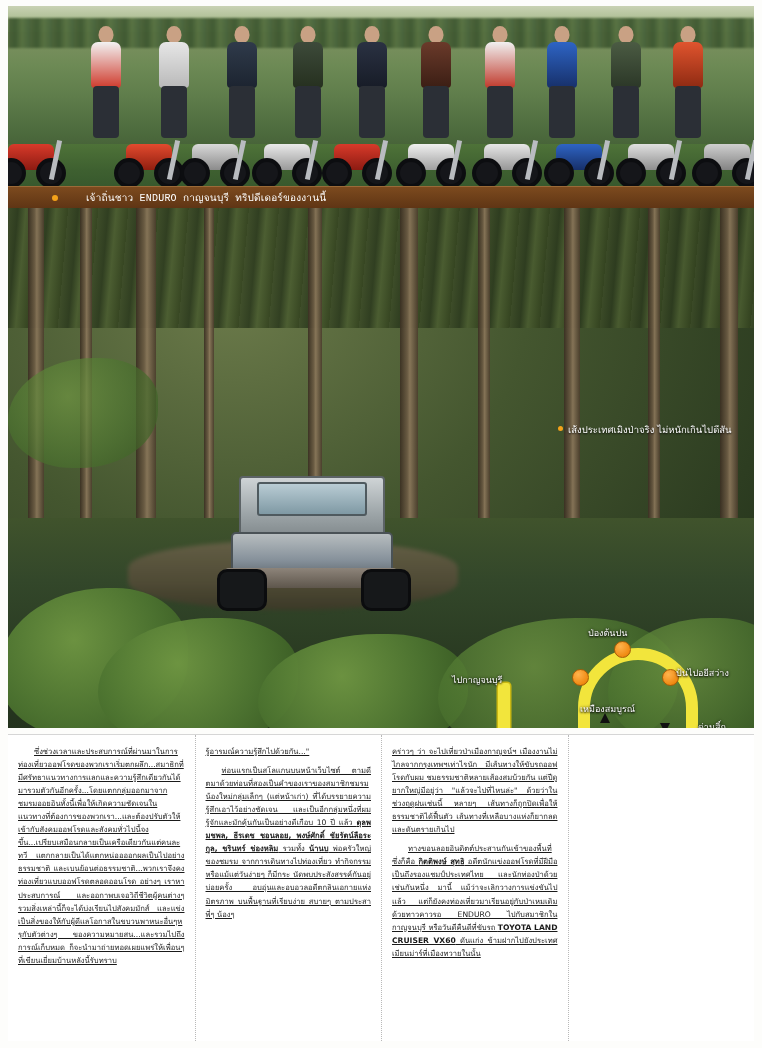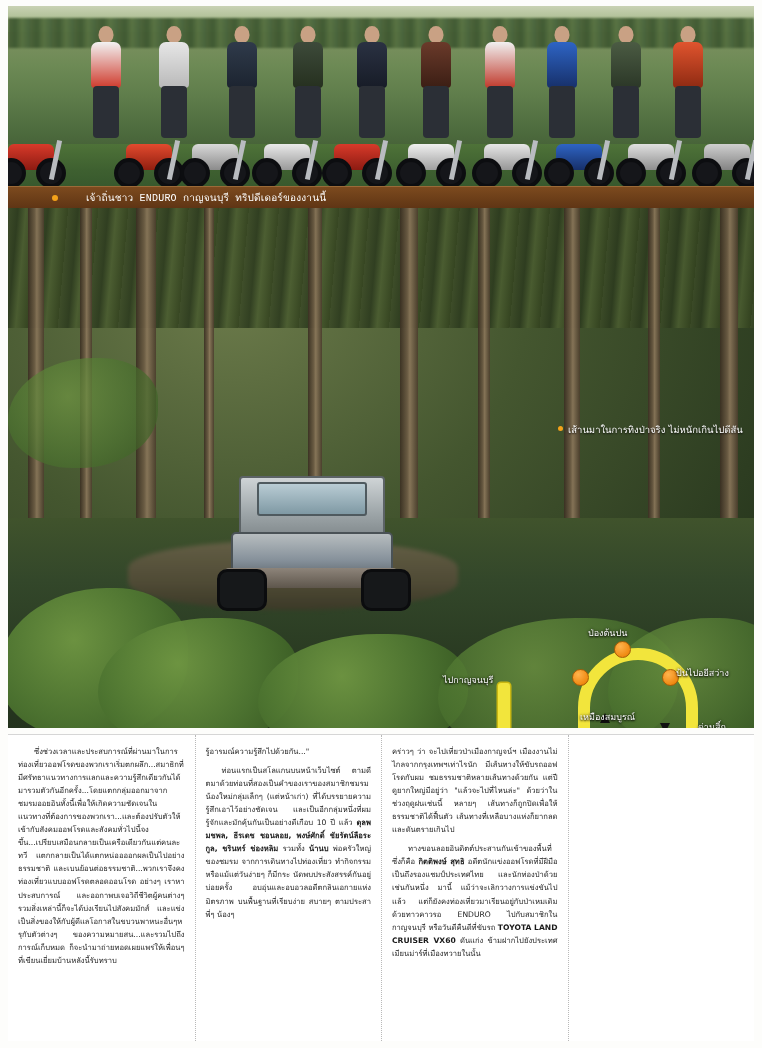--- a/index.html
+++ b/index.html
@@ -206,20 +206,21 @@
   .col{
     position:relative;
     width:25%;
     box-sizing:border-box;
     padding:10px 10px 8px 10px;
     font-size:7.6px;
     line-height:1.72;
     color:#1a1a1a;
     text-align:justify;
     font-family:"DejaVu Sans", sans-serif;
+    text-decoration:underline;
   }
   .col + .col{border-left:1px dotted #b9b9b9;}
   .col p{margin:0 0 6px 0;}
   .col p.indent{text-indent:16px;}
   .col b{font-weight:bold;}
 </style>
 </head>
 <body>
 
 <div class="page">
@@ -375,59 +376,59 @@
 
     <div class="foliage" style="left:-10px;bottom:-10px;width:190px;height:150px;"></div>
     <div class="foliage" style="left:90px;bottom:-20px;width:200px;height:130px;"></div>
     <div class="foliage" style="left:250px;bottom:-26px;width:210px;height:120px;"></div>
     <div class="foliage" style="left:430px;bottom:-30px;width:240px;height:140px;opacity:.8;"></div>
     <div class="foliage" style="left:600px;bottom:-20px;width:180px;height:130px;opacity:.8;"></div>
     <div class="foliage" style="left:0px;top:150px;width:150px;height:110px;opacity:.7;"></div>
 
     <div class="cap-right">
       <span class="dot2"></span>
-      <span>เส้านมาในการทิงป่าจริง ไม่หนักเกินไปดีสัน</span>
+      <span>เส้งประเทศเมิงป่าจริง ไม่หนักเกินไปดีสัน</span>
     </div>
 
     <div class="map">
 
       <div class="road" style="left:60px;top:250px;width:12px;height:90px;"></div>
 
       <div class="loop"></div>
 
       <div class="node" style="left:176px;top:208px;"></div>
       <div class="node" style="left:224px;top:236px;"></div>
       <div class="node" style="left:134px;top:236px;"></div>
 
       <div class="arrow down" style="left:222px;top:290px;"></div>
       <div class="arrow up" style="left:162px;top:280px;"></div>
 
       <div class="maplabel" style="left:150px;top:193px;">ป่องต้นปน</div>
       <div class="maplabel" style="left:238px;top:233px;">ป้นไปอยีสว่าง</div>
-      <div class="maplabel" style="left:142px;top:269px;margin-top:8px;">เหมืองสมบูรณ์</div>
+      <div class="maplabel" style="left:142px;top:269px;">เหมืองสมบูรณ์</div>
       <div class="maplabel" style="left:260px;top:287px;">ด่านสิ์ก</div>
 
-      <div class="maplabel" style="left:5px;top:240px;">ไปกาญจนบุรี</div>
+      <div class="maplabel" style="left:14px;top:240px;">ไปกาญจนบุรี</div>
 
     </div>
   </div>
 
   <div class="textarea">
 
     <div class="col">
       <p class="indent">ซึ่งช่วงเวลาและประสบการณ์ที่ผ่านมาในการท่องเที่ยวออฟโรดของพวกเราเริ่มตกผลึก...สมาธิกที่มีศรัทธาแนวทางการแลกและความรู้สึกเดียวกันได้มารวมตัวกันอีกครั้ง...โดยแตกกลุ่มออกมาจากชมรมออยอินทั้งนี้เพื่อให้เกิดความชัดเจนในแนวทางที่ต้องการของพวกเรา...และต้องปรับตัวให้เข้ากับสังคมออฟโรดและสังคมทั่วไปนี้จงขึ้น...เปรียบเสมือนกลายเป็นเครือเดียวกันแต่คนละทวี แตกกลายเป็นได้แตกหน่ออออกผลเป็นไปอย่างธรรมชาติ และเบนย้อนต่อธรรมชาติ...พวกเราจึงคงท่องเที่ยวแบบออฟโรดตลอดออนโรด อย่างๆ เราหาประสบการณ์ และออกาพบเจอวิถีชีวิตผู้คนต่างๆ รวมสิ่งเหล่านี้ก็จะได้บ่งเรียนไปสังคมมักส์ และแข่งเป็นสิ่งของให้กับผู้ดีแลโอกาสในขบวนพาหนะอื่นๆหรุกับตัวต่างๆ ของความหมายสน...และรวมไปถึงการณ์เก็บหมด ก็จะนำมาถ่ายทอดเผยแพร่ให้เพื่อนๆ ที่เขียนเยี่ยมบ้านหลังนี้รับทราบ</p>
     </div>
 
     <div class="col">
       <p>รู้อารมณ์ความรู้สึกไปด้วยกัน..."</p>
       <p class="indent" id="c2p2">ท่อนแรกเป็นสโลแกนบนหน้าเว็บไซต์ ตามดีตมาด้วยท่อนที่สองเป็นคำของเราของสมาชิกชมรมน้องใหม่กลุ่มเล็กๆ (แต่หน้าเก่า) ที่ได้บรรยายความรู้สึกเอาไว้อย่างชัดเจน และเป็นอีกกลุ่มหนึ่งที่ผมรู้จักและมักคุ้นกันเป็นอย่างดีเกือบ 10 ปี แล้ว <b>ดุลพ มชพล, ธีรเดช ชอนลอย, พงษ์ศักดิ์ ชัยรัตน์ลือระกูล, ชรินทร์ ช่องหลิม</b> รวมทั้ง <b>น้านบ</b> พ่อครัวใหญ่ ของชมรม จากการเดินทางไปท่องเที่ยว ทำกิจกรรม หรือแม้แต่วันง่ายๆ ก็มีกระ นัดพบประสังสรรค์กันอยู่บ่อยครั้ง อบอุ่นและอบอวลอดีตกลินเอกายแห่งมิตรภาพ บนพื้นฐานที่เรียบง่าย สบายๆ ตามประสาพี่ๆ น้องๆ</p>
     </div>
 
     <div class="col">
-      <p>คร่าวๆ ว่า จะไปเที่ยวป่าเมืองกาญจน์ฯ เมืองงานไม่ไกลจากกรุงเทพฯเท่าไรนัก มีเส้นทางให้ขับรถออฟโรดกับผม ชมธรรมชาติหลายเส้นทางด้วยกัน แต่ปีดูยากใหญ่มีอยู่ว่า "แล้วจะไปที่ไหนล่ะ" ด้วยว่าในช่วงฤดูฝนเช่นนี้ หลายๆ เส้นทางก็ถูกปิดเพื่อให้ธรรมชาติได้ฟื้นตัว เส้นทางที่เหลือบางแห่งก็ยากลดและดันตรายเกินไป</p>
+      <p>คร่าวๆ ว่า จะไปเที่ยวป่าเมืองกาญจน์ฯ เมืองงานไม่ไกลจากกรุงเทพฯเท่าไรนัก มีเส้นทางให้ขับรถออฟโรดกับผม ชมธรรมชาติหลายเส้องสมบ้วยกัน แต่ปีดูยากใหญ่มีอยู่ว่า "แล้วจะไปที่ไหนล่ะ" ด้วยว่าในช่วงฤดูฝนเช่นนี้ หลายๆ เส้นทางก็ถูกปิดเพื่อให้ธรรมชาติได้ฟื้นตัว เส้นทางที่เหลือบางแห่งก็ยากลดและดันตรายเกินไป</p>
       <p class="indent" id="c3p2">ทางขอนลอยอินดิตต์ประสานกันเข้าของพื้นที่ซึ่งก็คือ <b>กิตติพงษ์ สุทธิ</b> อดีตนักแข่งออฟโรดที่มีฝีมือเป็นถึงรองแชมป์ประเทศไทย และนักท่องป่าด้วยเช่นกันหนึ่ง มานี้ แม้ว่าจะเลิกวางการแข่งขันไปแล้ว แต่ก็ยังคงท่องเที่ยวมาเรียนอยู่กับป่าเหมเดิม ด้วยทาวคาวรอ ENDURO ไปกับสมาชิกใน กาญจนบุรี หรือวันดีคืนดีที่ขับรถ <b>TOYOTA LAND CRUISER VX60</b> ดันแก่ง ข้ามฝากไปยังประเทศเมียนม่าร์ที่เมืองทวายในนั้น</p>
     </div>
 
     <div class="col">
       <p></p>
     </div>
   </div>
 
 </div>
 

